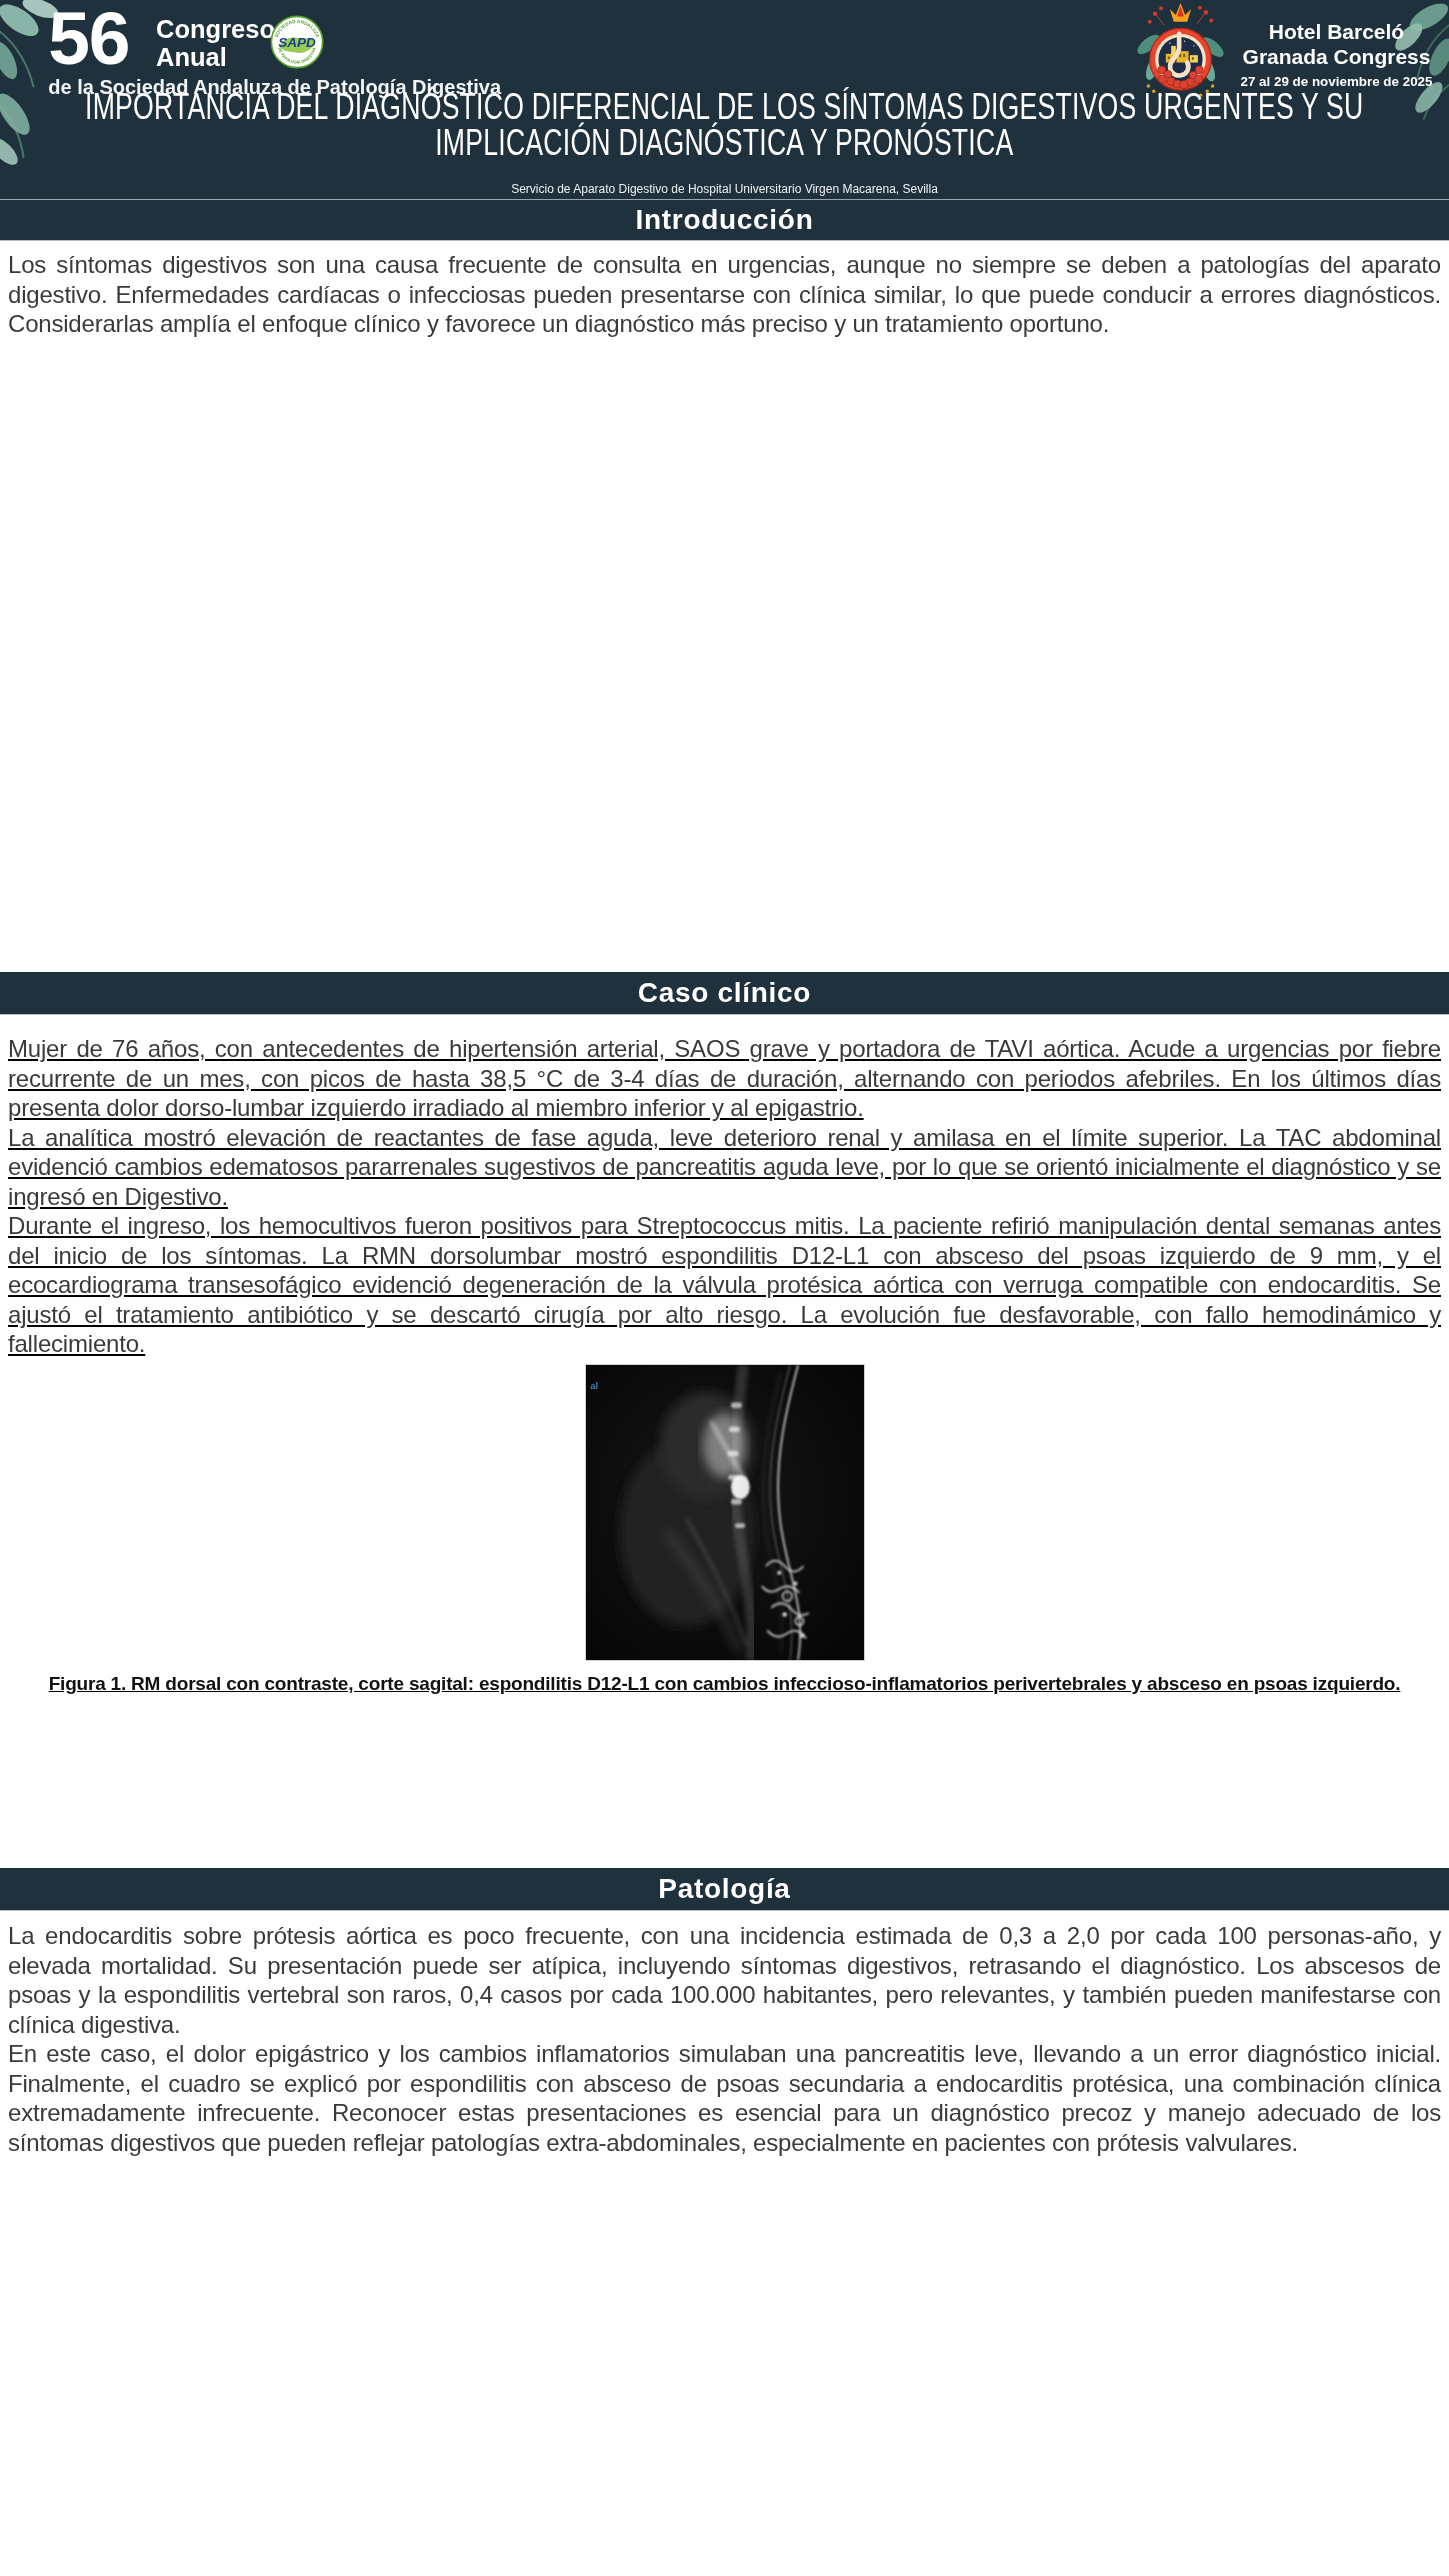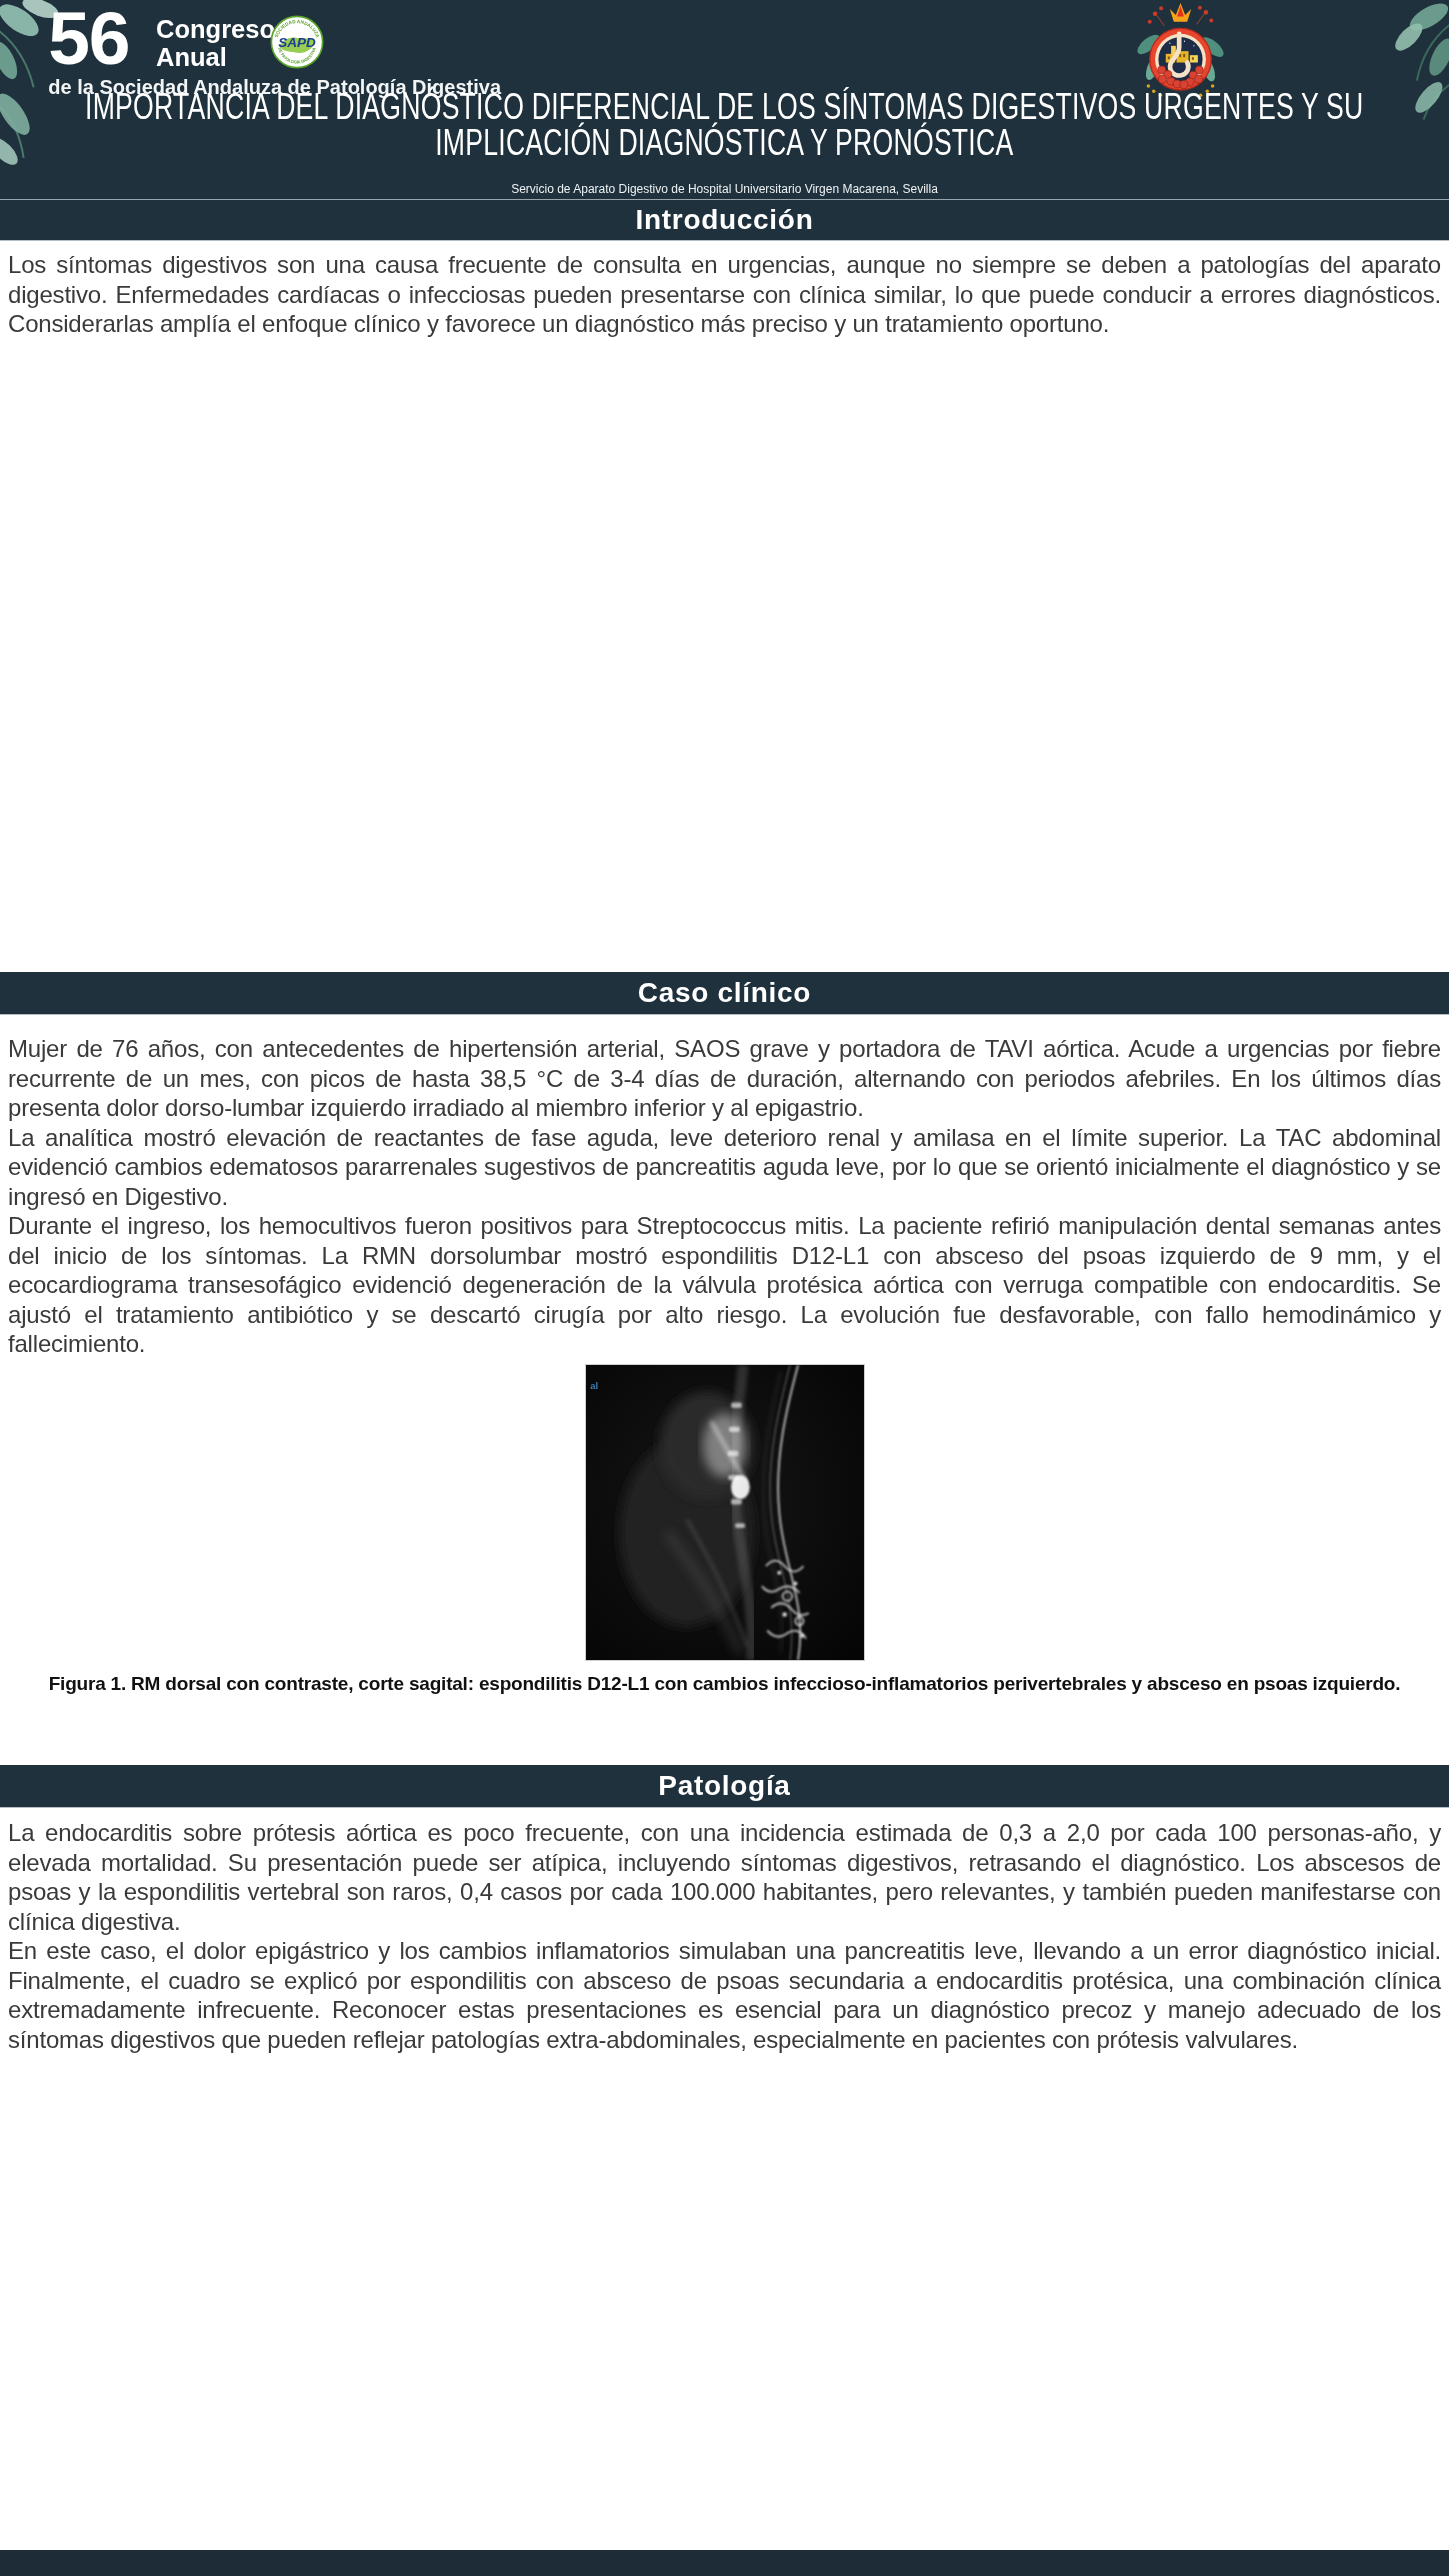--- a/index.html
+++ b/index.html
@@ -68,21 +68,21 @@
     color:#ffffff;font-weight:bold;font-size:28px;letter-spacing:0.7px;
   }
 
   
   .body{width:1449px;box-sizing:border-box;padding:0 8px;background:#ffffff;}
   .body p{
     margin:0;text-align:justify;color:#3a3a3a;
     font-size:24px;line-height:29.5px;letter-spacing:-0.2px;
   }
   .body-intro{height:731px;padding-top:9.4px;}
-  .body-caso{height:750px;padding-top:19px;}
+  .body-caso{height:853px;padding-top:19px;text-decoration:underline;}
   .body-disc{height:742px;padding-top:10px;}
 
   
   figure.mri-figure{margin:5.4px 0 0 0;width:100%;}
   .mri-frame{
     width:278px;height:295px;margin:0 auto;position:relative;
     background:#0b0b0b;border:0.7px solid #cfcfcf;box-sizing:content-box;
   }
   .mri-frame svg{display:block;}
   figcaption{
@@ -213,20 +213,25 @@
         <circle cx="52" cy="117" r="6"></circle>
           <circle cx="61" cy="121" r="6"></circle>
         <circle cx="94" cy="100" r="6"></circle>
           <circle cx="85" cy="108" r="6"></circle>
           <circle cx="93" cy="114" r="6"></circle>
         <circle cx="80" cy="118" r="6"></circle>
           <circle cx="71" cy="122" r="6"></circle>
       </g>
     </svg>
 
+    <div class="venue">
+      <div class="venue-line">Hotel Barceló</div>
+      <div class="venue-line">Granada Congress</div>
+      <div class="venue-dates">27 al 29 de noviembre de 2025</div>
+    </div>
 
     <div class="title-wrap">IMPORTANCIA DEL DIAGNÓSTICO DIFERENCIAL DE LOS SÍNTOMAS DIGESTIVOS URGENTES Y SU IMPLICACIÓN DIAGNÓSTICA Y PRONÓSTICA</div>
     <div class="affil-line">Servicio de Aparato Digestivo de Hospital Universitario Virgen Macarena, Sevilla</div>
   </header>
 
   <div class="bar bar-first">
     <span>Introducción</span>
   </div>
   <section class="body body-intro">
     <p>Los síntomas digestivos son una causa frecuente de consulta en urgencias, aunque no siempre se deben a patologías del aparato digestivo. Enfermedades cardíacas o infecciosas pueden presentarse con clínica similar, lo que puede conducir a errores diagnósticos. Considerarlas amplía el enfoque clínico y favorece un diagnóstico más preciso y un tratamiento oportuno.</p>

